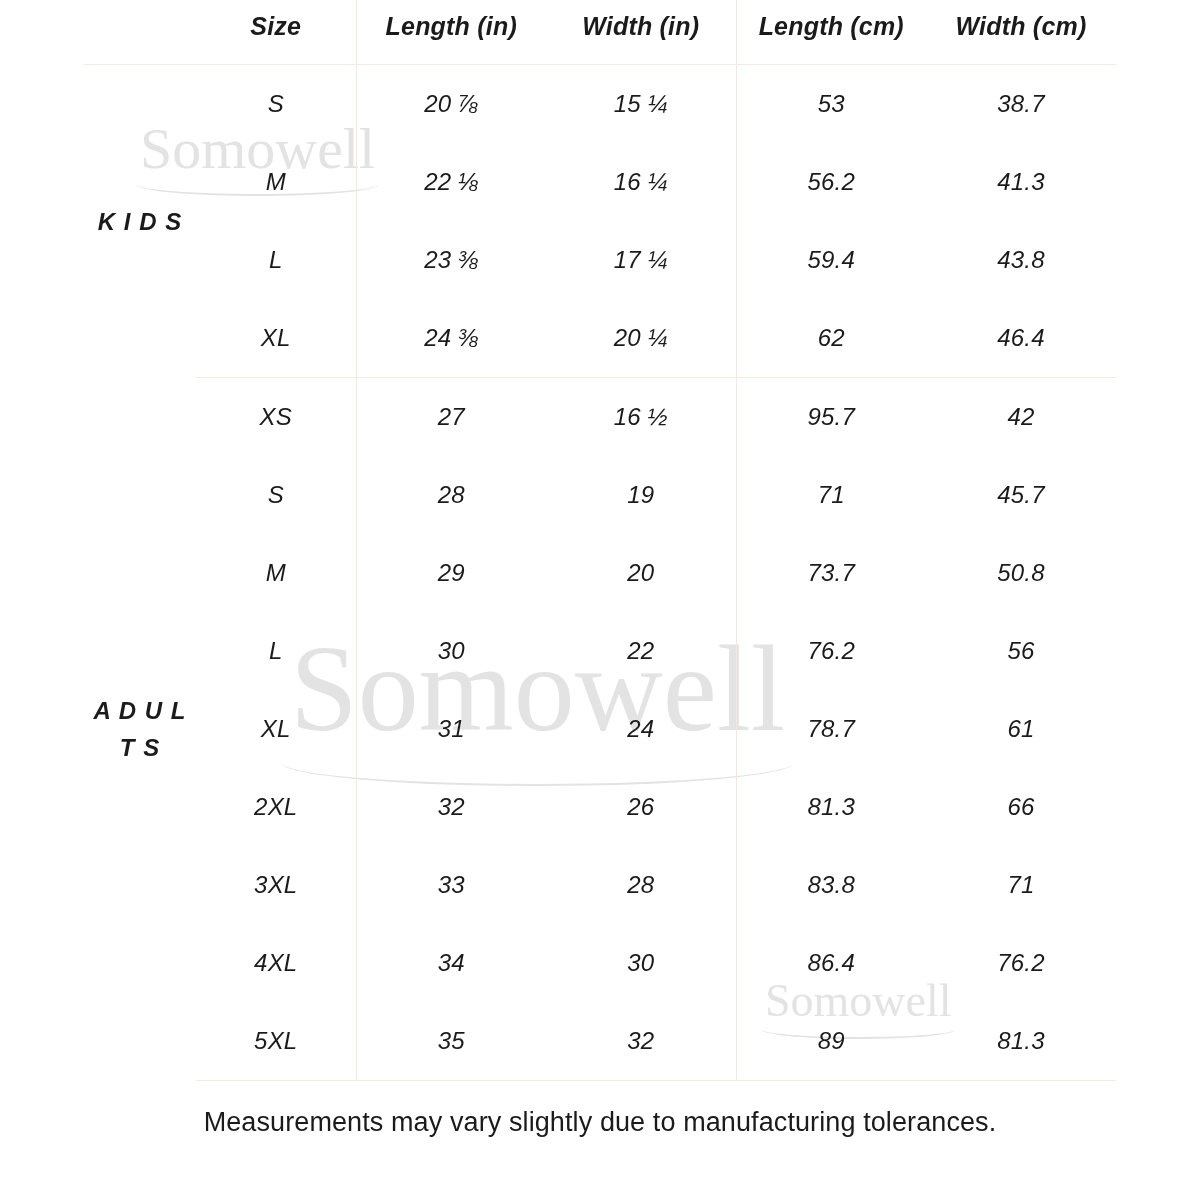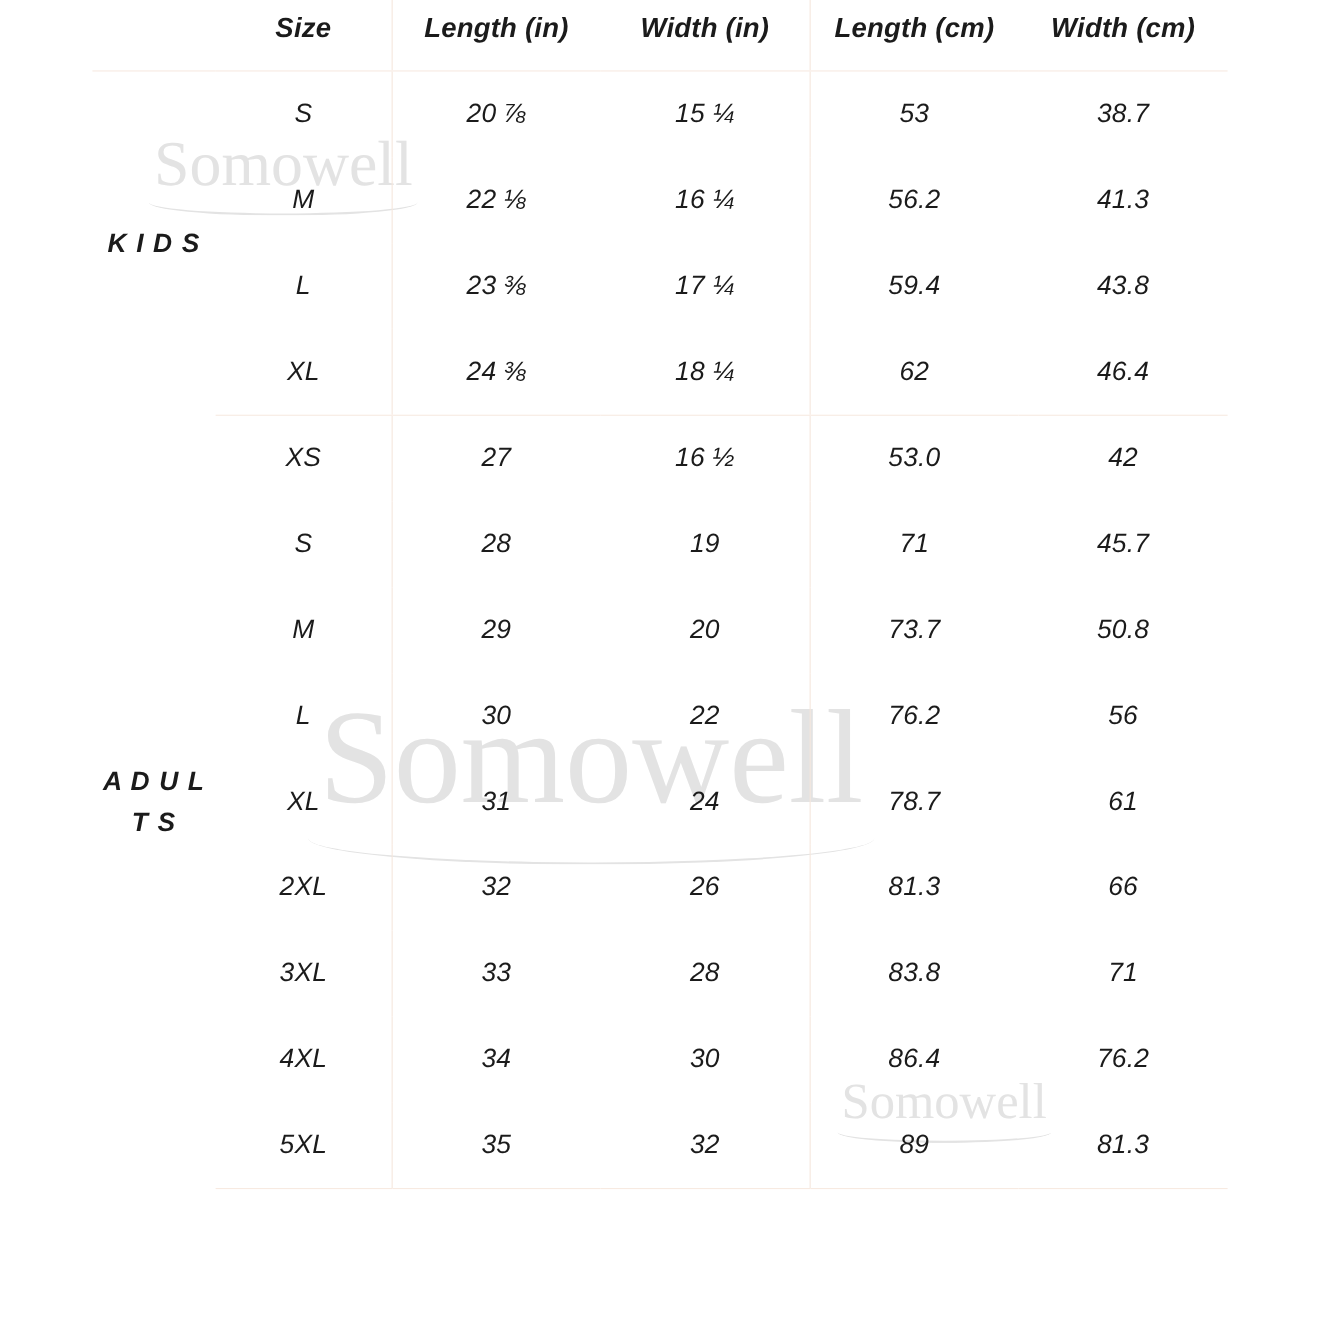--- a/index.html
+++ b/index.html
@@ -167,31 +167,31 @@
       <tr>
         <td>L</td>
         <td class="vline-left">23 ⅜</td>
         <td>17 ¼</td>
         <td class="vline-left">59.4</td>
         <td>43.8</td>
       </tr>
       <tr class="row-divider">
         <td>XL</td>
         <td class="vline-left">24 ⅜</td>
-        <td>18 ¼</td>
+        <td>20 ¼</td>
         <td class="vline-left">62</td>
         <td>46.4</td>
       </tr>
 
       <tr>
         <td class="group-cell" rowspan="9">A D U L T S</td>
         <td>XS</td>
         <td class="vline-left">27</td>
         <td>16 ½</td>
-        <td class="vline-left">53.0</td>
+        <td class="vline-left">95.7</td>
         <td>42</td>
       </tr>
       <tr>
         <td>S</td>
         <td class="vline-left">28</td>
         <td>19</td>
         <td class="vline-left">71</td>
         <td>45.7</td>
       </tr>
       <tr>
@@ -240,14 +240,15 @@
         <td>5XL</td>
         <td class="vline-left">35</td>
         <td>32</td>
         <td class="vline-left">89</td>
         <td>81.3</td>
       </tr>
 
     </tbody>
   </table>
 
+  <div class="footnote">Measurements may vary slightly due to manufacturing tolerances.</div>
 
 </div>
 
 </body></html>

